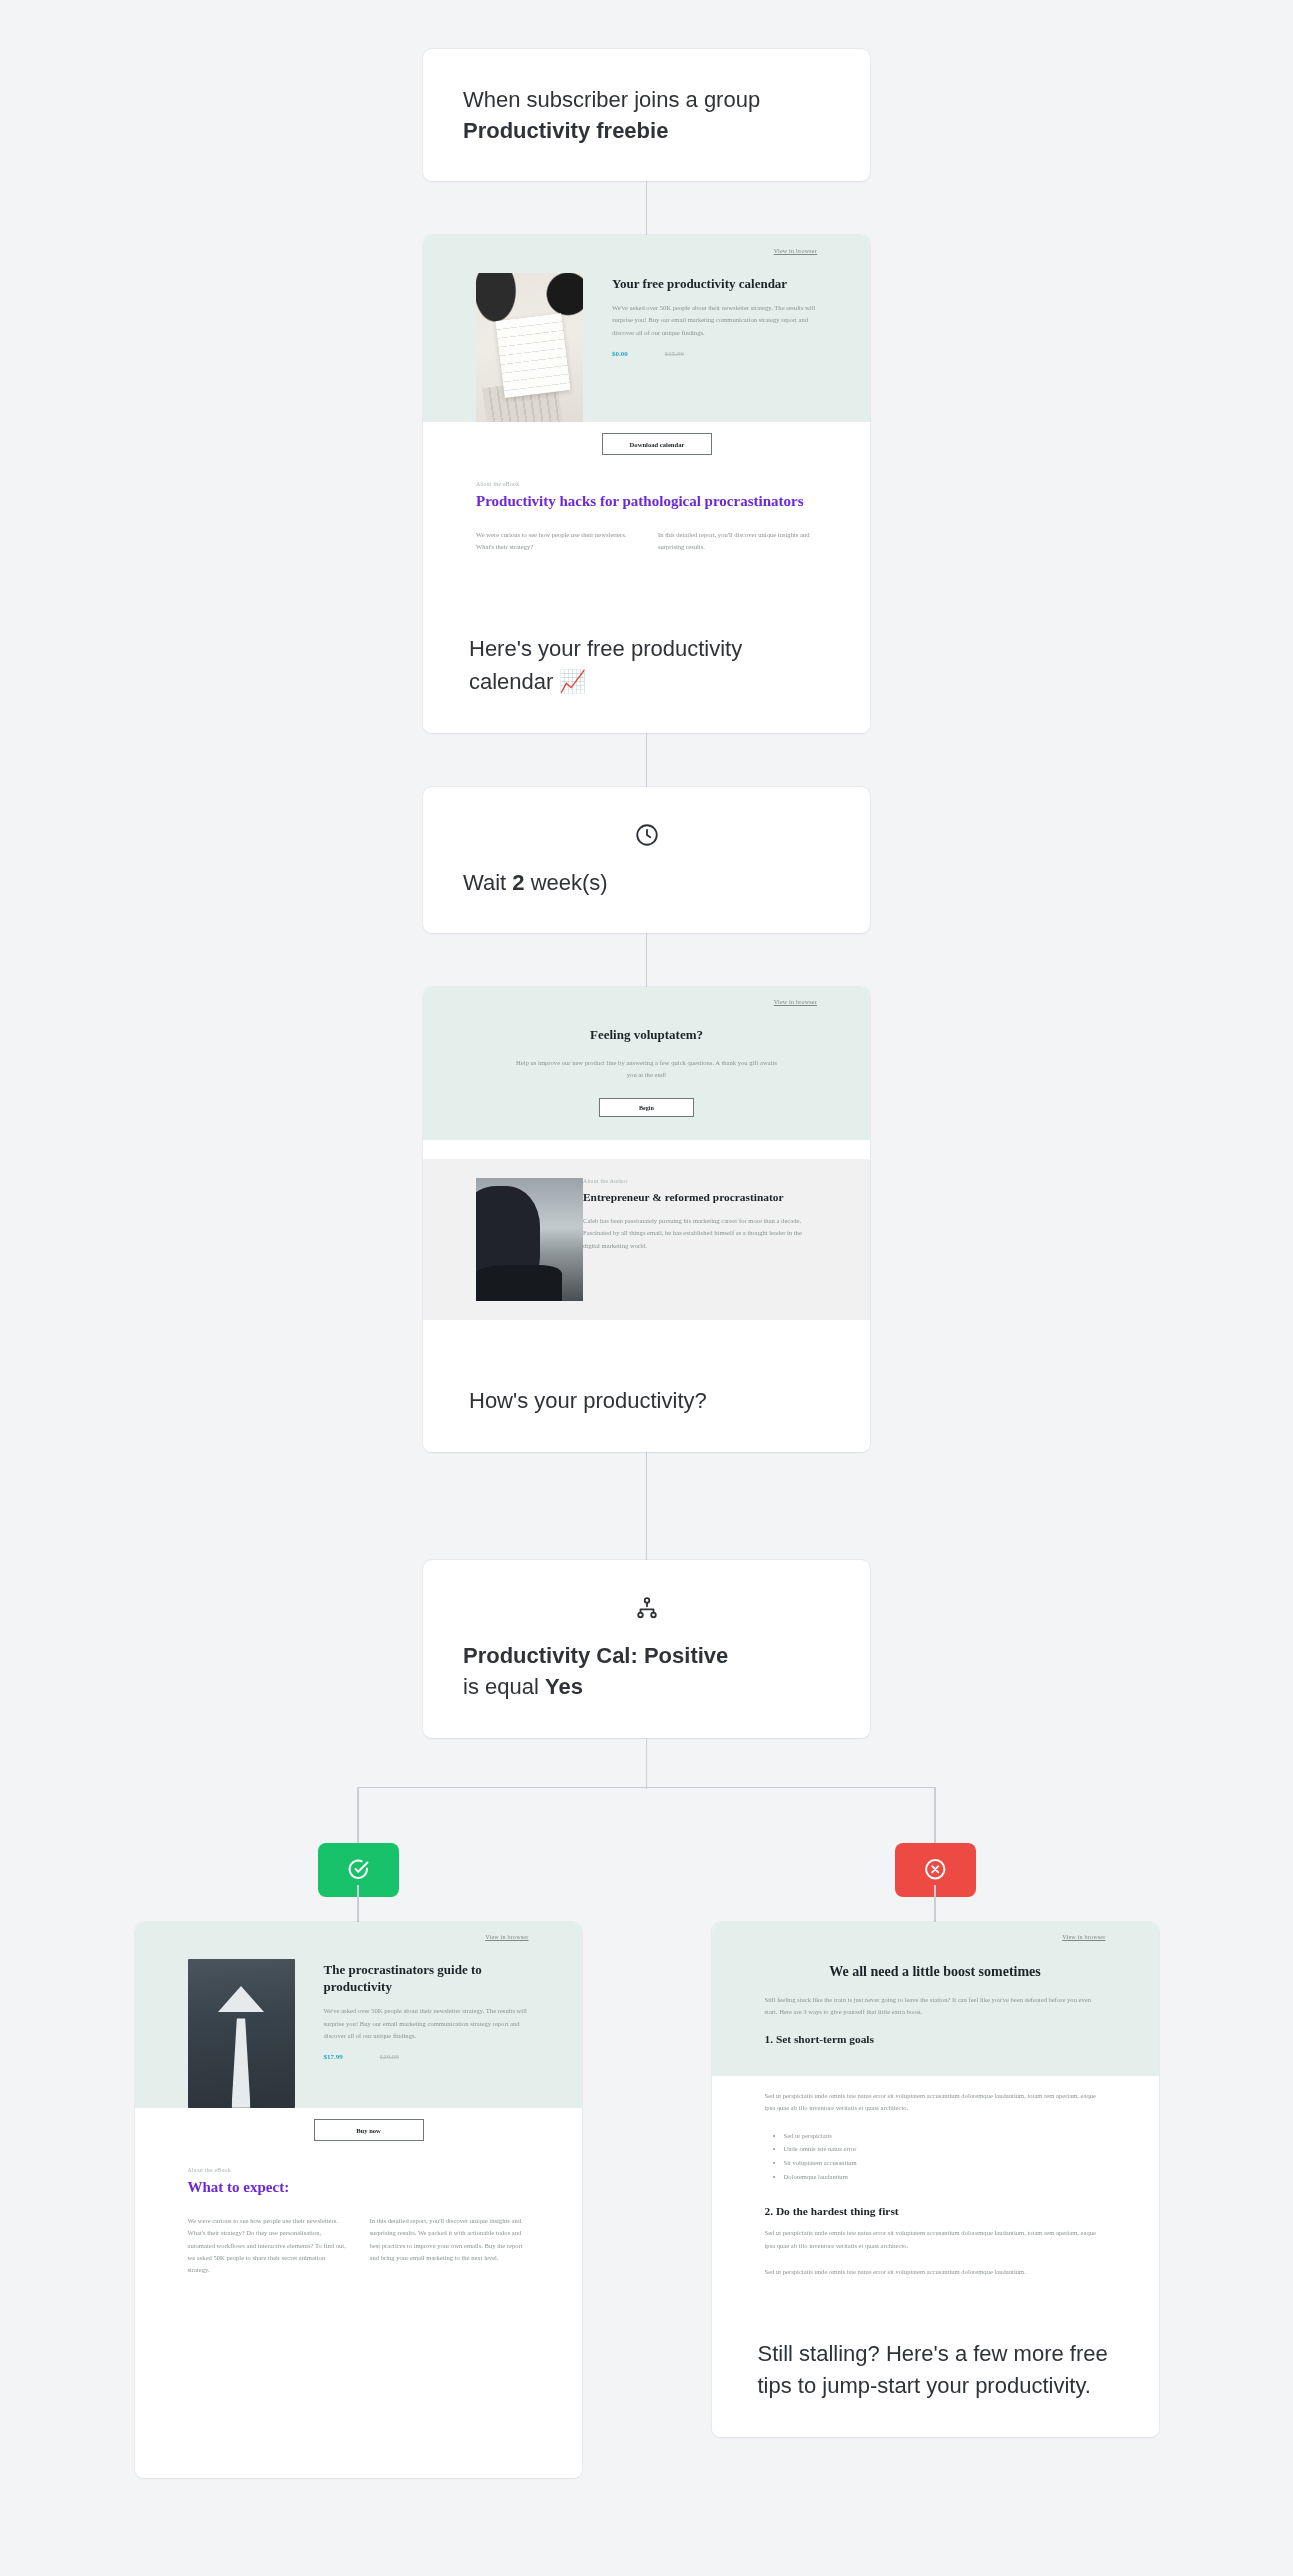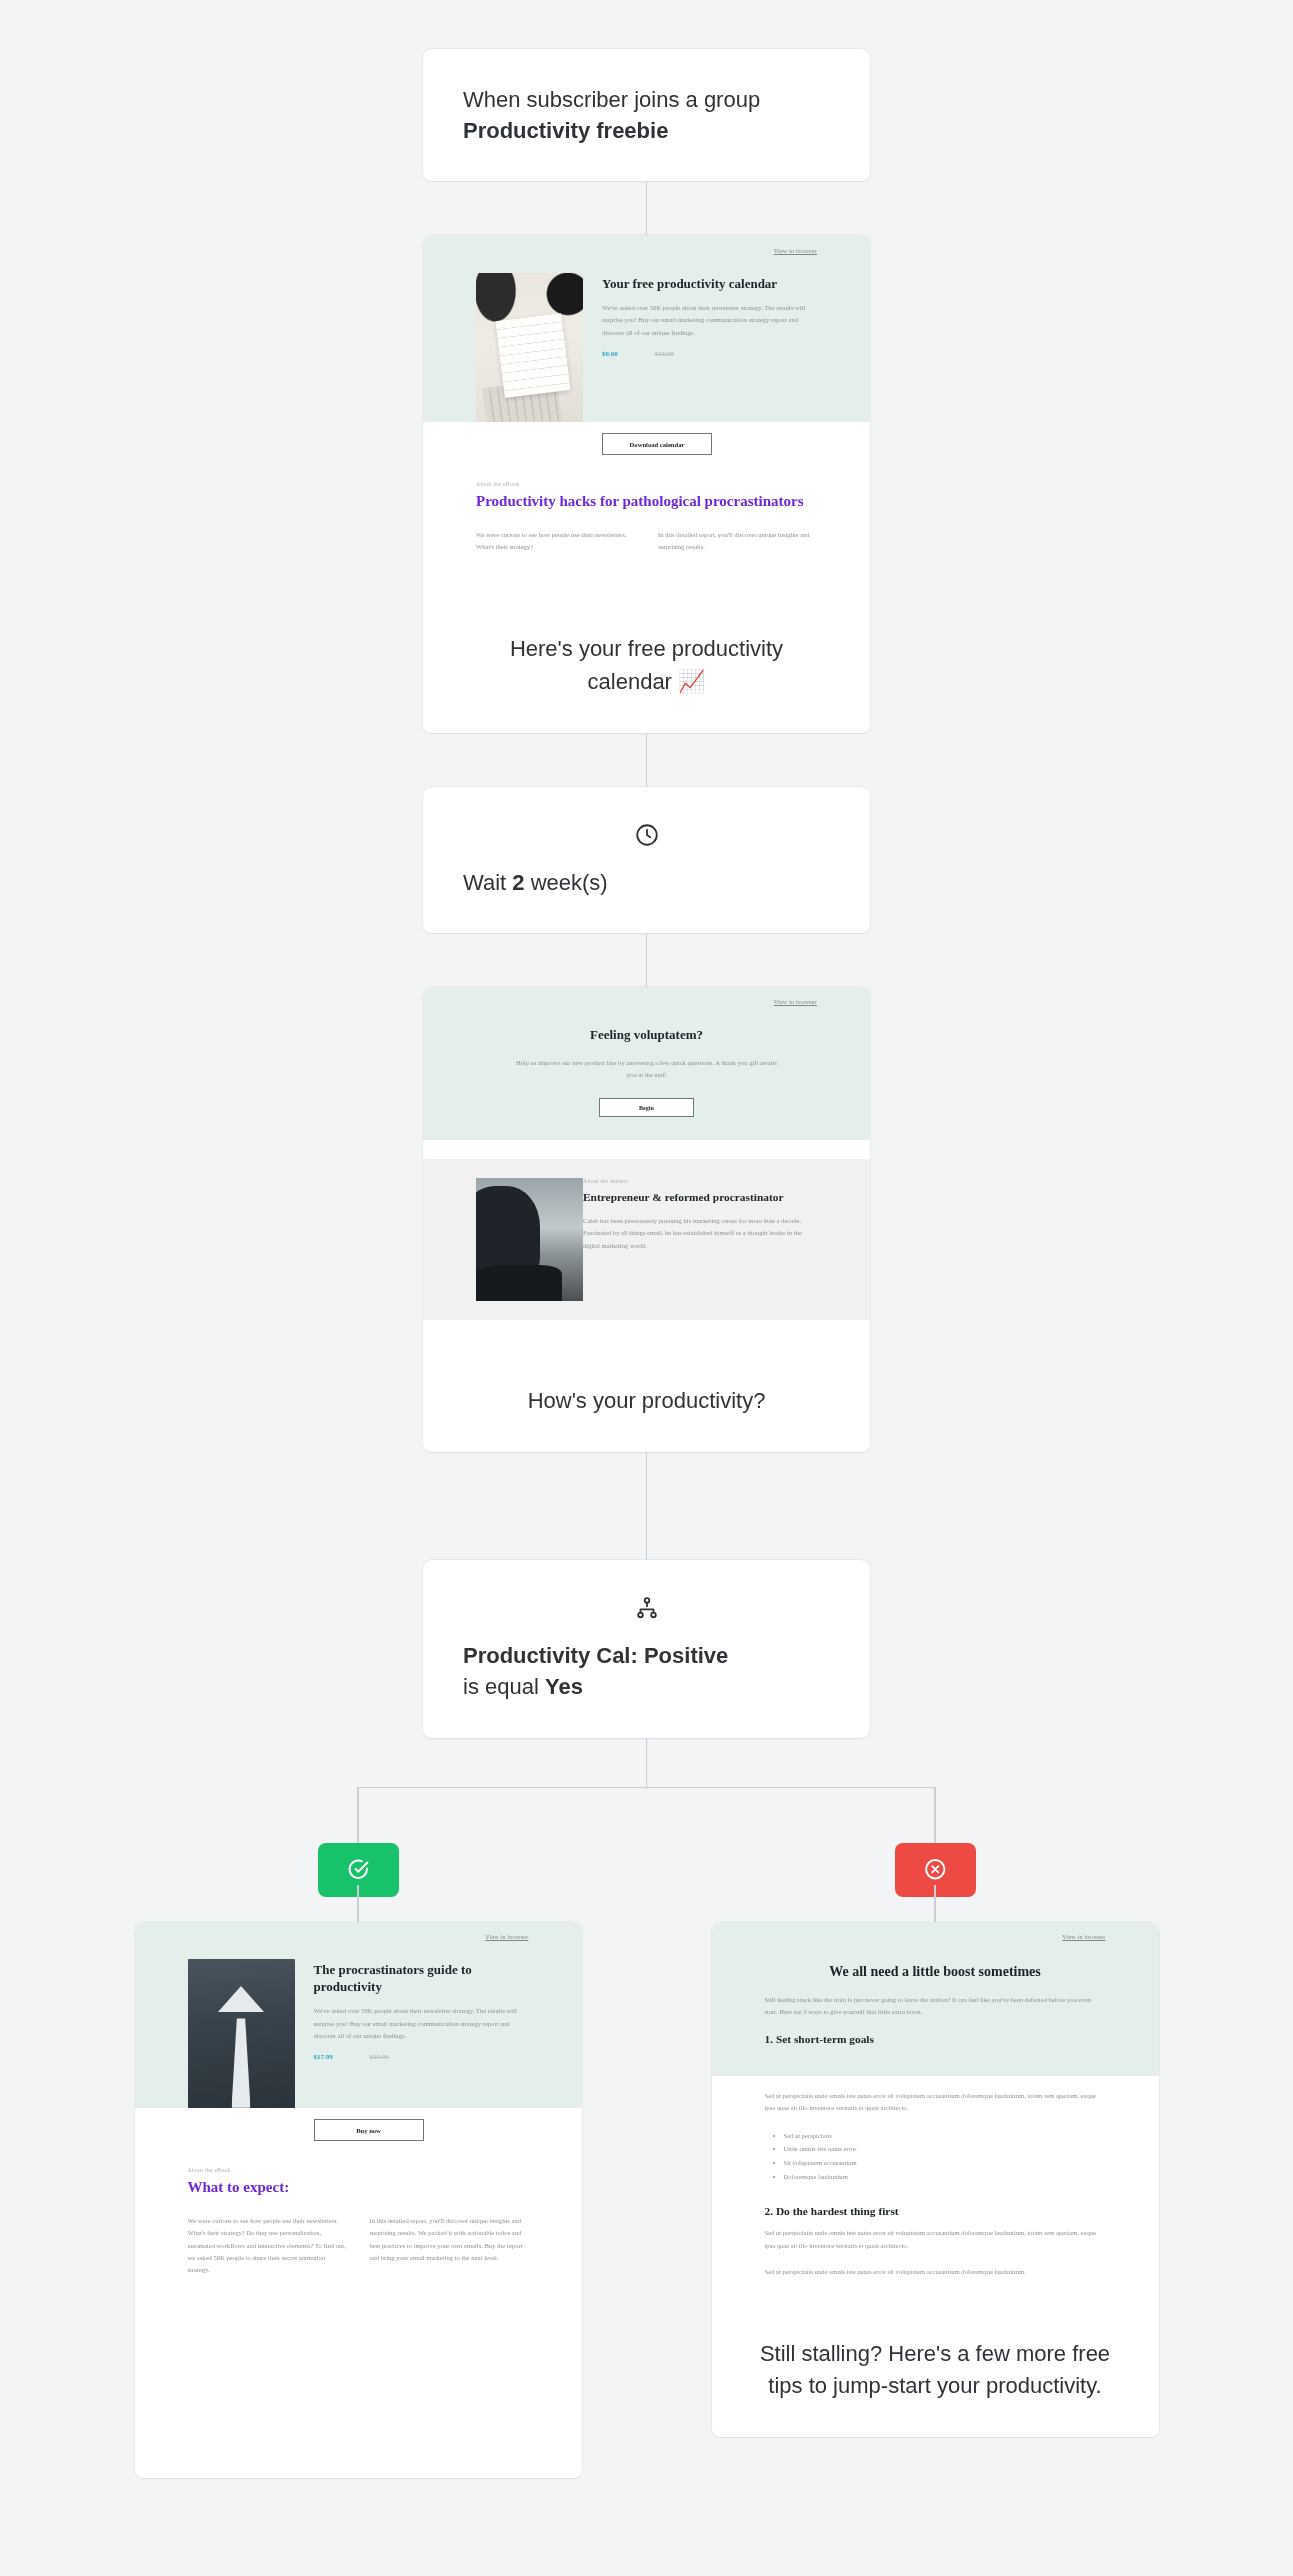--- a/index.html
+++ b/index.html
@@ -75,21 +75,21 @@
   .ep-viewbrowser {
     text-align: right;
     font-size: 6.1px;
     color: #7b8a86;
     text-decoration: underline;
     letter-spacing: 0.2px;
     font-family: "Liberation Serif", serif;
   }
   .ep-hero {
     display: flex;
-    gap: 19px;
+    gap: 29px;
     padding-top: 19px;
   }
   .ep-hero-img {
     width: 107px;
     flex: 0 0 107px;
     height: 149px;
     border-radius: 0.9px;
     overflow: hidden;
     position: relative;
   }
@@ -203,21 +203,21 @@
     margin: 3.5px 0 10.5px 0;
   }
   .ep-art-ul { margin: 8.8px 0 0 19px; }
   .ep-art-ul li {
     font-family:"Liberation Serif", serif;
     font-size:6.6px; line-height:2.1; color:#8b9490;
   }
 
   .email-caption {
     padding: 30px 46px 35px 46px;
-    text-align: center;
+    text-align: left;
     background:#fff;
   }
   .email-caption-text {
     font-size: 22px;
     line-height: 1.46;
     color: #2f3337;
   }
 
   
   .photo-calendar {

